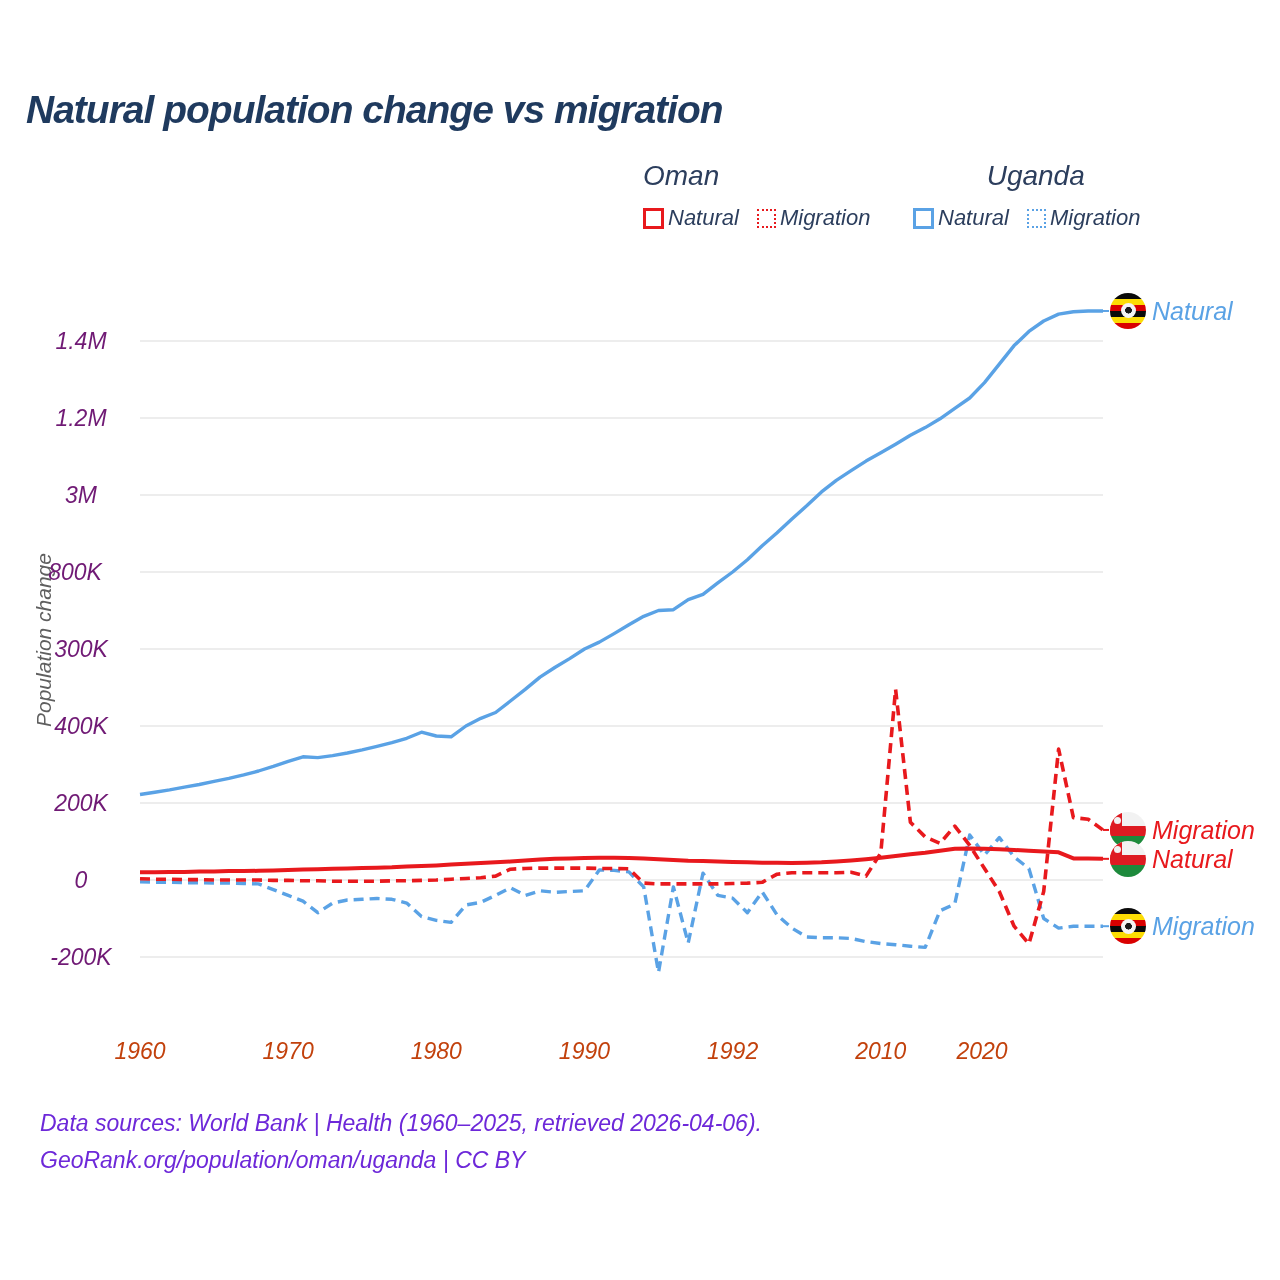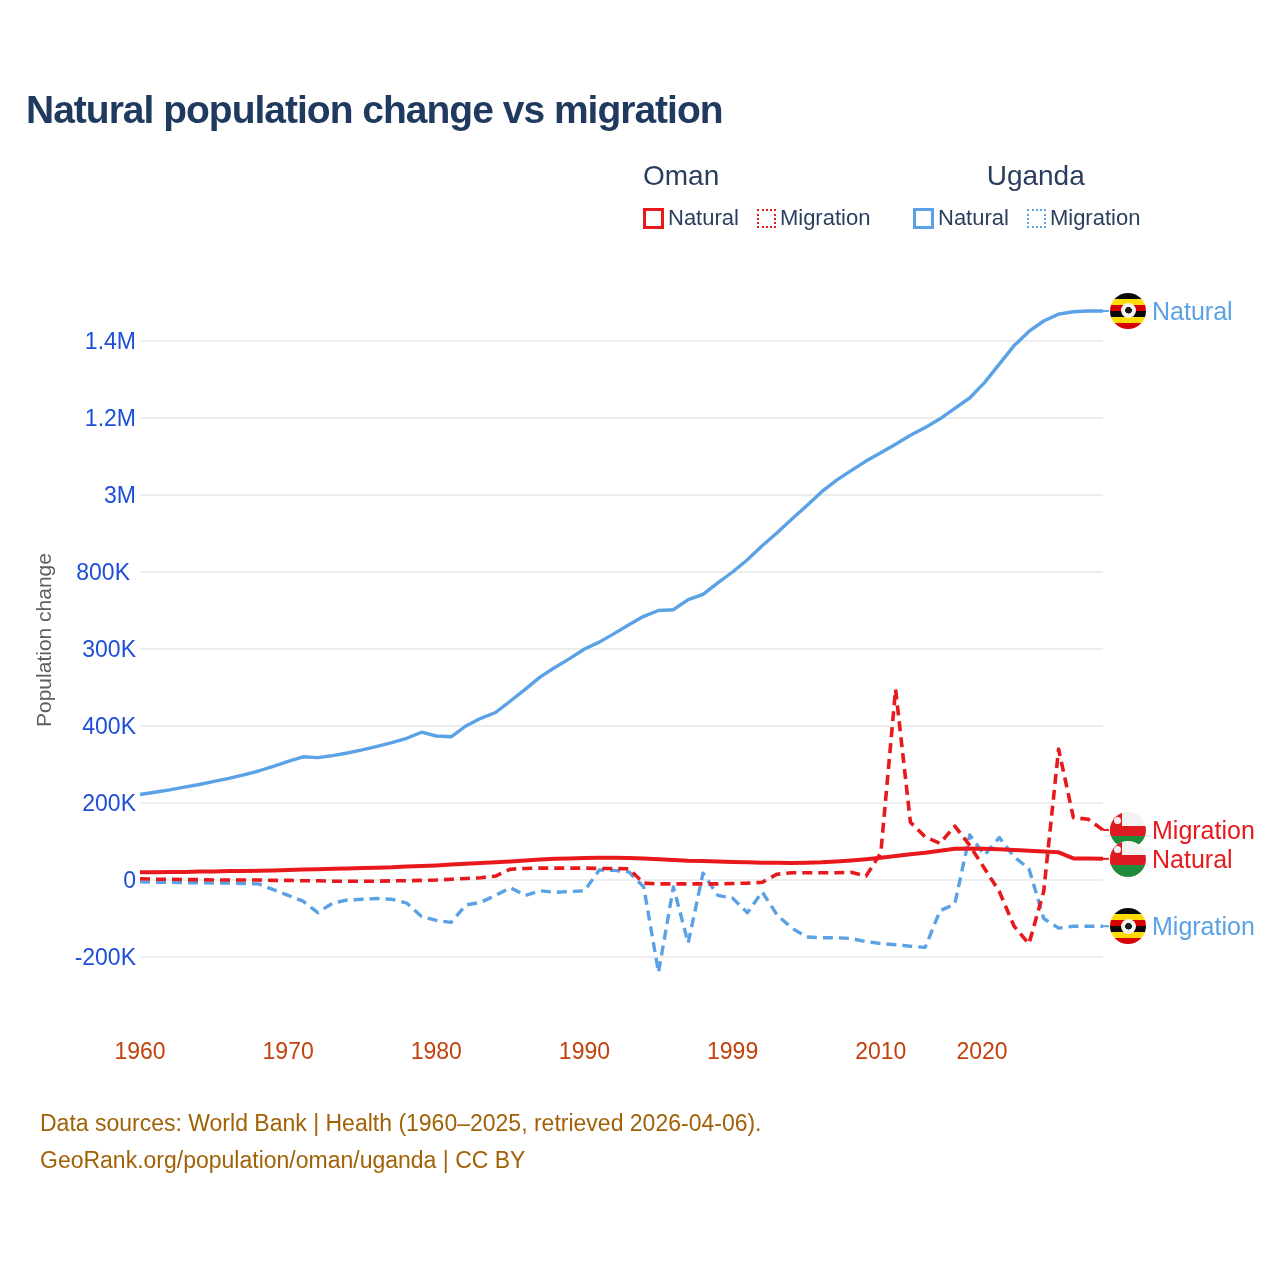--- a/index.html
+++ b/index.html
@@ -1,44 +1,44 @@
 <!DOCTYPE html>
 <html><head>
 <meta charset="utf-8">
 <style>
   html,body{margin:0;padding:0;width:1280px;height:1280px;background:#ffffff;overflow:hidden;
             font-family:"Liberation Sans", sans-serif;}
-  #stage{position:relative;width:1280px;height:1280px;}
+  #stage{position:relative;width:1280px;height:1280px;font-style:italic;}
   #chart-svg{position:absolute;left:0;top:0;}
   .title{position:absolute;left:26px;top:88px;font-size:39px;font-weight:bold;
          color:#1f3a5e;letter-spacing:-1px;}
   .yaxis-title{position:absolute;left:-116px;top:628px;width:320px;text-align:center;
                font-size:21px;color:#5f5f5f;transform:rotate(-90deg);transform-origin:center;}
-  .ytick{position:absolute;width:110px;text-align:right;font-size:23px;color:#1d4ed8;line-height:23px;}
+  .ytick{position:absolute;width:110px;text-align:center;font-size:23px;color:#701a75;line-height:23px;}
   .xtick{position:absolute;width:90px;text-align:center;font-size:23px;color:#c2410c;}
   .legend-group{position:absolute;top:160px;}
   .legend-country{font-size:28px;color:#2c3e5d;margin-bottom:13px;}
   .legend-row{display:flex;align-items:center;}
   .legend-item{display:flex;align-items:center;margin-right:18px;}
   .swatch{width:15px;height:15px;margin-right:4px;background:#fff;}
   .swatch.solid{border-width:3px;border-style:solid;}
   .swatch.dotted{border-width:2.5px;border-style:dotted;}
   .legend-label{font-size:22px;color:#2c3e5d;}
   .annotation{position:absolute;display:flex;align-items:center;}
   .ann-label{font-size:25px;line-height:36px;margin-left:6px;}
   .flag{position:relative;width:36px;height:36px;border-radius:50%;overflow:hidden;flex:0 0 36px;}
   .flag-uganda{background:linear-gradient(180deg,#0a0a0a 0 16.7%,#fcdc04 16.7% 33.4%,#d90000 33.4% 50%,
                #0a0a0a 50% 66.7%,#fcdc04 66.7% 83.4%,#d90000 83.4% 100%);}
   .flag-uganda::after{content:"";position:absolute;left:10.5px;top:10.5px;width:15px;height:15px;border-radius:50%;
                background:radial-gradient(circle at 50% 48%, #1a1a1a 0 3.2px, transparent 3.5px),#f4f4f4;}
   .flag-oman{background:linear-gradient(180deg,#f2f2f2 0 38%,#de1b22 38% 67%,#1d8a3c 67% 100%);}
   .flag-oman::before{content:"";position:absolute;left:0;top:0;width:34%;height:67%;background:#de1b22;}
   .flag-oman::after{content:"";position:absolute;left:4px;top:5px;width:7px;height:7px;border-radius:50%;
                background:#f2f2f2;}
-  .footer{position:absolute;left:40px;font-size:23px;color:#a16207;}
+  .footer{position:absolute;left:40px;font-size:23px;color:#6d28d9;}
 </style>
 </head>
 <body>
 
 <div id="stage">
   <svg id="chart-svg" width="1280" height="1280" viewBox="0 0 1280 1280">
       <line x1="140" y1="341" x2="1103" y2="341" stroke="#e7e7e7" stroke-width="1.3"></line>
       <line x1="140" y1="418" x2="1103" y2="418" stroke="#e7e7e7" stroke-width="1.3"></line>
       <line x1="140" y1="495" x2="1103" y2="495" stroke="#e7e7e7" stroke-width="1.3"></line>
       <line x1="140" y1="572" x2="1103" y2="572" stroke="#e7e7e7" stroke-width="1.3"></line>
@@ -98,21 +98,21 @@
       <div class="ytick" style="left: 26px; top: 715px;">400K</div>
       <div class="ytick" style="left: 26px; top: 792px;">200K</div>
       <div class="ytick" style="left: 26px; top: 869px;">0</div>
       <div class="ytick" style="left: 26px; top: 946px;">-200K</div>
     </div>
   <div id="xticks">
       <div class="xtick" style="left: 95px; top: 1038px;">1960</div>
       <div class="xtick" style="left: 243.154px; top: 1038px;">1970</div>
       <div class="xtick" style="left: 391.308px; top: 1038px;">1980</div>
       <div class="xtick" style="left: 539.462px; top: 1038px;">1990</div>
-      <div class="xtick" style="left: 687.615px; top: 1038px;">1999</div>
+      <div class="xtick" style="left: 687.615px; top: 1038px;">1992</div>
       <div class="xtick" style="left: 835.769px; top: 1038px;">2010</div>
       <div class="xtick" style="left: 937px; top: 1038px;">2020</div>
     </div>
   <div id="annotations">
       <div class="annotation" style="left: 1110px; top: 292.97px;">
         <span class="flag flag-uganda"></span>
         <span class="ann-label" style="color: rgb(90, 162, 229);">Natural</span>
       </div>
       <div class="annotation" style="left: 1110px; top: 811.95px;">
         <span class="flag flag-oman"></span>

